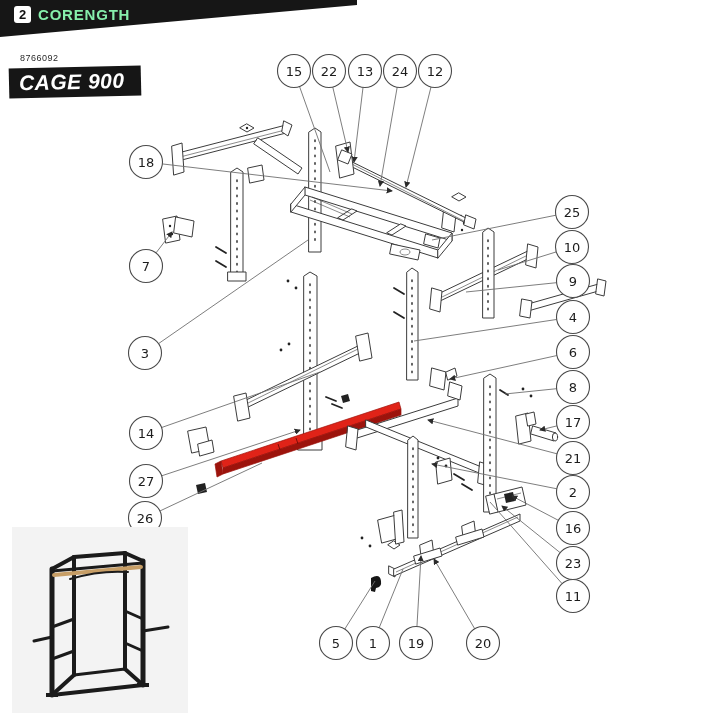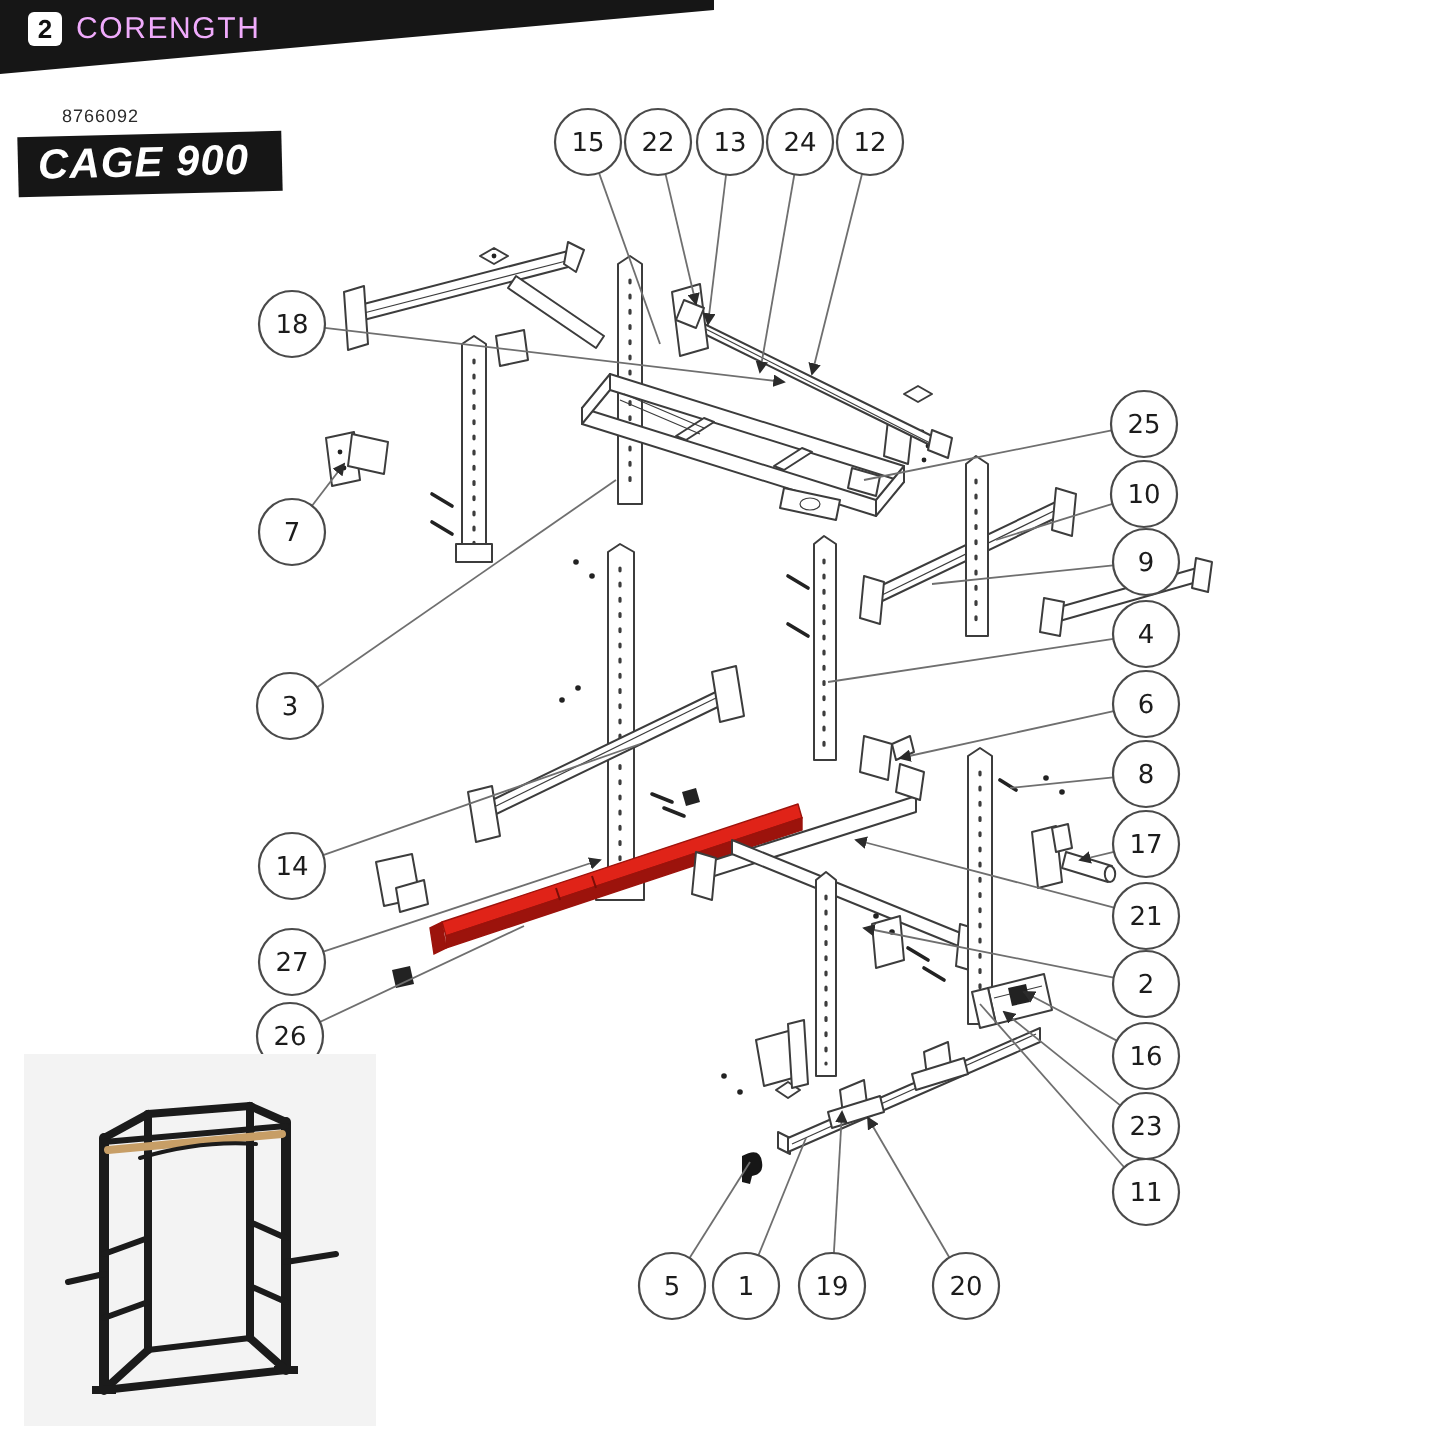--- a/index.html
+++ b/index.html
@@ -7,23 +7,23 @@
   #page{position:relative;width:720px;height:720px;background:#fff;overflow:hidden;}
 
   
   #banner{position:absolute;left:0;top:0;width:360px;height:40px;
     background:var(--banner,#161616);
     clip-path:polygon(0 0,357px 0,357px 5px,0 37px);}
   #banner .row{display:flex;align-items:center;gap:7px;padding:6px 0 0 14px;}
   #logo-mark{display:inline-flex;align-items:center;justify-content:center;
     width:17px;height:17px;background:#fff;color:#111;border-radius:3px;
     font-weight:bold;font-size:13px;line-height:1;}
-  #brand{color:#f0abfc;font-weight:normal;font-size:15px;letter-spacing:.8px;}
-
-  #product-code{position:absolute;left:31px;top:53px;font-size:9px;color:#2a2a2a;letter-spacing:.5px;}
+  #brand{color:#86efac;font-weight:bold;font-size:15px;letter-spacing:.8px;}
+
+  #product-code{position:absolute;left:20px;top:53px;font-size:9px;color:#2a2a2a;letter-spacing:.5px;}
 
   #title-box{position:absolute;left:9px;top:67px;width:132px;height:30px;
     background:var(--box,#161616);transform:rotate(-1.4deg);
     display:flex;align-items:center;}
   #title-box span{color:#fff;font-weight:bold;font-style:italic;font-size:21px;
     padding-left:10px;letter-spacing:.5px;}
 
   svg{position:absolute;left:0;top:0;}
   .part{stroke:var(--line,#3c3c3c);stroke-width:1;fill:#ffffff;stroke-linejoin:round;stroke-linecap:round;}
   .thin{stroke:var(--line,#3c3c3c);stroke-width:.6;fill:none;}

